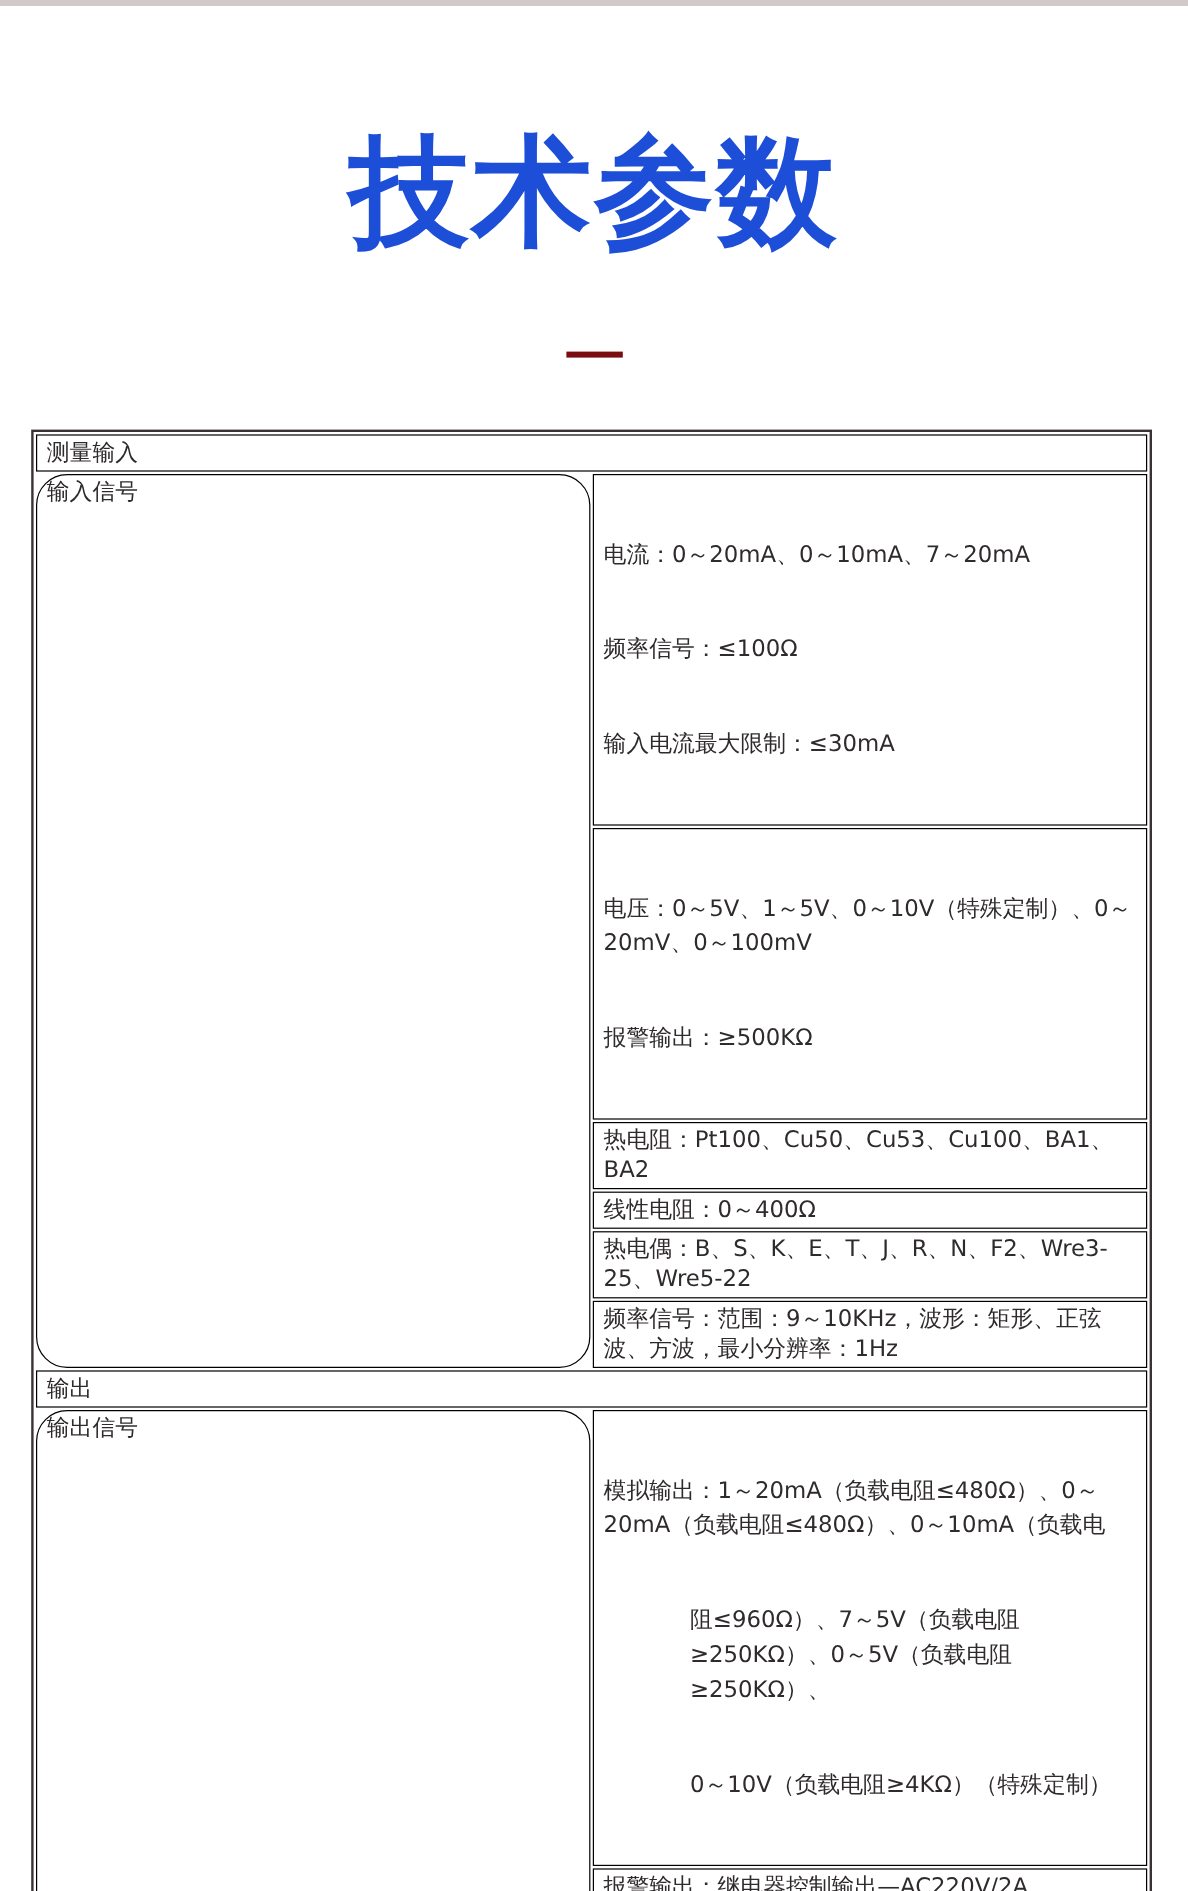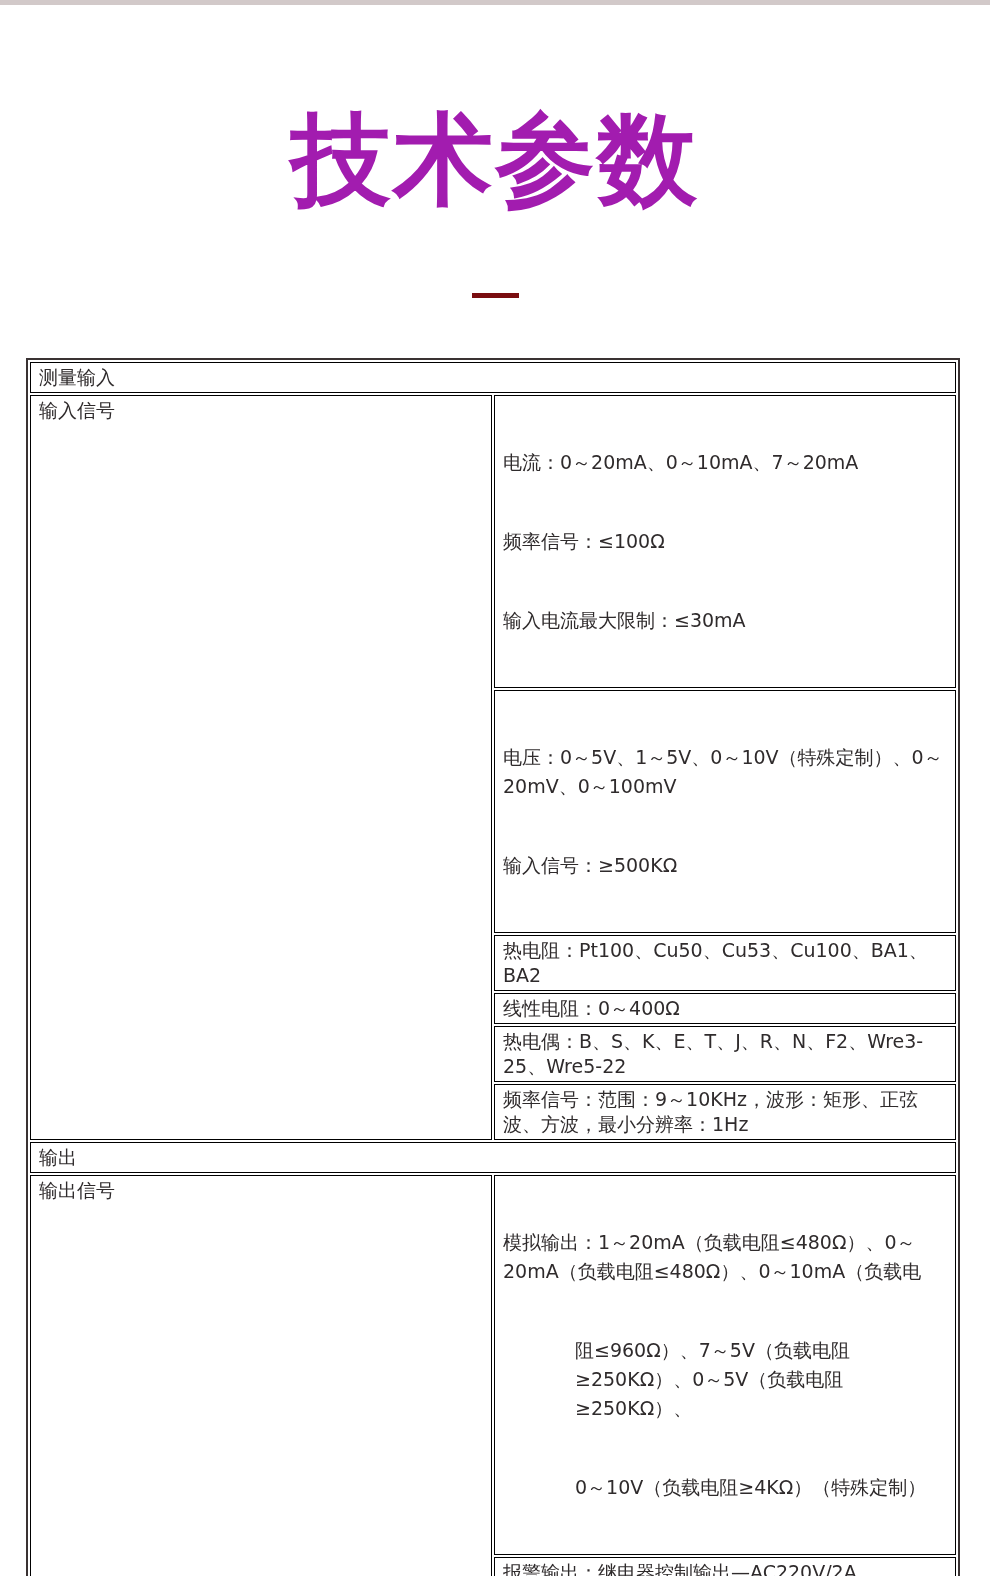--- a/index.html
+++ b/index.html
@@ -14,21 +14,21 @@
     width: 100%;
     height: 5px;
     background: #d2c9c9;
   }
   .page-title {
     margin: 100px 0 0 0;
     text-align: center;
     font-size: 100px;
     font-weight: bold;
     letter-spacing: 2px;
-    color: #a21caf;
+    color: #1d4ed8;
     line-height: 1.1;
   }
   .title-underline {
     width: 47px;
     height: 5px;
     background: #7a0d10;
     margin: 78px auto 0 auto;
   }
   table.spec-table {
     border-collapse: separate;
@@ -41,21 +41,21 @@
     background: #ffffff;
   }
   table.spec-table td {
     border: 1px solid #000000;
     padding: 2px 8px;
     vertical-align: top;
     line-height: 25px;
     white-space: pre-wrap;
     overflow: hidden;
   }
-  td.label-col { width: 108px; }
+  td.label-col { width: 108px; border-radius: 26px; }
   .mline div { line-height: 29px; }
   .hang { padding-left: 72px; }
   td.section-row { line-height: 25px; }
 </style>
 </head>
 <body>
 
 <div class="top-strip"></div>
 
 <h1 class="page-title">技术参数</h1>
@@ -73,21 +73,21 @@
     <td class="label-col" rowspan="6">输入信号</td>
     <td class="mline">
       <div>电流：0～20mA、0～10mA、7～20mA</div>
       <div>频率信号：≤100Ω</div>
       <div>输入电流最大限制：≤30mA</div>
     </td>
   </tr>
   <tr>
     <td class="mline">
       <div>电压：0～5V、1～5V、0～10V（特殊定制）、0～20mV、0～100mV</div>
-      <div>输入信号：≥500KΩ</div>
+      <div>报警输出：≥500KΩ</div>
     </td>
   </tr>
   <tr>
     <td>热电阻：Pt100、Cu50、Cu53、Cu100、BA1、BA2</td>
   </tr>
   <tr>
     <td>线性电阻：0～400Ω</td>
   </tr>
   <tr>
     <td>热电偶：B、S、K、E、T、J、R、N、F2、Wre3-25、Wre5-22</td>

